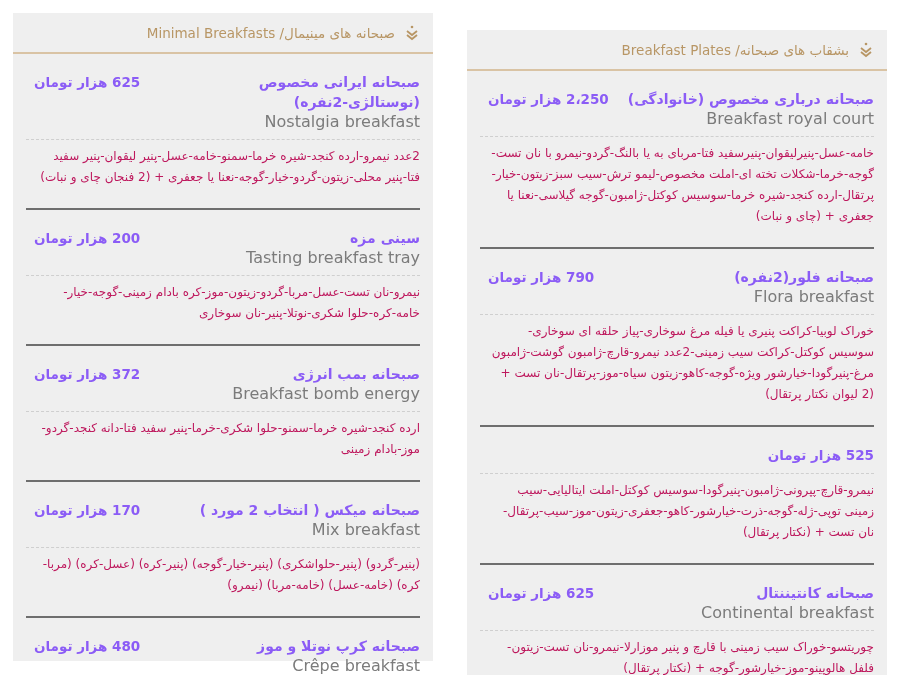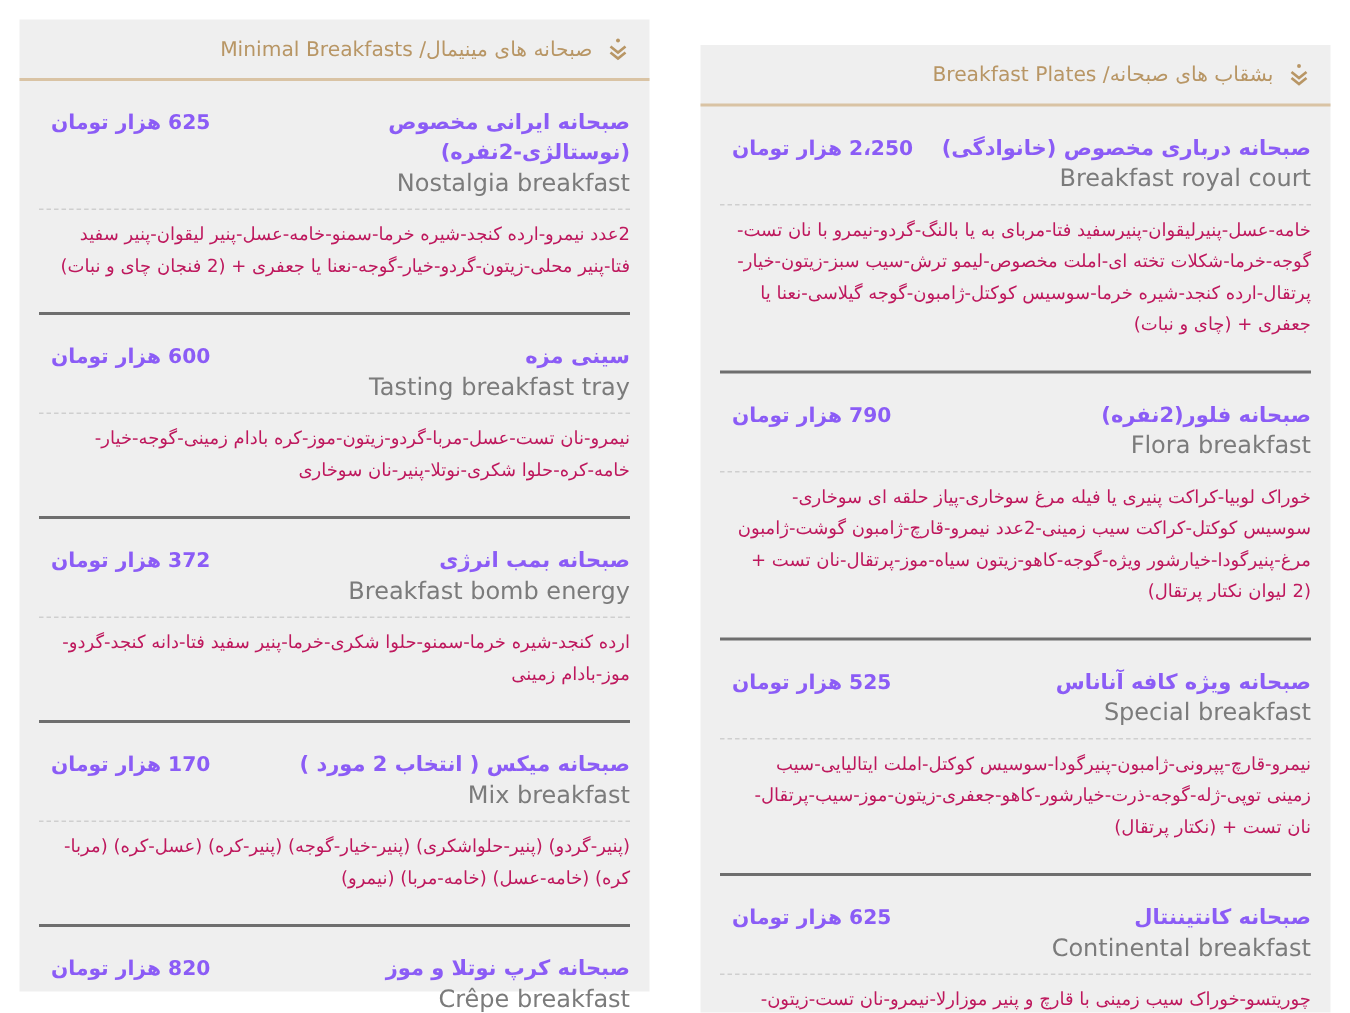--- a/index.html
+++ b/index.html
@@ -140,21 +140,21 @@
         <div class="dash"></div>
         <div class="desc">2عدد نیمرو-ارده کنجد-شیره خرما-سمنو-خامه-عسل-پنیر لیقوان-پنیر سفید فتا-پنیر محلی-زیتون-گردو-خیار-گوجه-نعنا یا جعفری + (2 فنجان چای و نبات)</div>
       </div>
 
       <div class="item">
         <div class="item-top">
           <div class="item-names">
             <div class="name-fa">سینی مزه</div>
             <div class="name-en">Tasting breakfast tray</div>
           </div>
-          <div class="price">600 هزار تومان</div>
+          <div class="price">200 هزار تومان</div>
         </div>
         <div class="dash"></div>
         <div class="desc">نیمرو-نان تست-عسل-مربا-گردو-زیتون-موز-کره بادام زمینی-گوجه-خیار-خامه-کره-حلوا شکری-نوتلا-پنیر-نان سوخاری</div>
       </div>
 
       <div class="item">
         <div class="item-top">
           <div class="item-names">
             <div class="name-fa">صبحانه بمب انرژی</div>
             <div class="name-en">Breakfast bomb energy</div>
@@ -176,21 +176,21 @@
         <div class="dash"></div>
         <div class="desc">(پنیر-گردو) (پنیر-حلواشکری) (پنیر-خیار-گوجه) (پنیر-کره) (عسل-کره) (مربا-کره) (خامه-عسل) (خامه-مربا) (نیمرو)</div>
       </div>
 
       <div class="item">
         <div class="item-top">
           <div class="item-names">
             <div class="name-fa">صبحانه کرپ نوتلا و موز</div>
             <div class="name-en">Crêpe breakfast</div>
           </div>
-          <div class="price">820 هزار تومان</div>
+          <div class="price">480 هزار تومان</div>
         </div>
       </div>
 
     </div>
   </section>
 
   <section class="panel right">
     <div class="panel-header">
       <span class="header-icon">
         <svg width="16" height="16" viewBox="0 0 16 16">
@@ -223,24 +223,20 @@
             <div class="name-en">Flora breakfast</div>
           </div>
           <div class="price">790 هزار تومان</div>
         </div>
         <div class="dash"></div>
         <div class="desc">خوراک لوبیا-کراکت پنیری یا فیله مرغ سوخاری-پیاز حلقه ای سوخاری-سوسیس کوکتل-کراکت سیب زمینی-2عدد نیمرو-قارچ-ژامبون گوشت-ژامبون مرغ-پنیرگودا-خیارشور ویژه-گوجه-کاهو-زیتون سیاه-موز-پرتقال-نان تست + (2 لیوان نکتار پرتقال)</div>
       </div>
 
       <div class="item">
         <div class="item-top">
-          <div class="item-names">
-            <div class="name-fa">صبحانه ویژه کافه آناناس</div>
-            <div class="name-en">Special breakfast</div>
-          </div>
           <div class="price">525 هزار تومان</div>
         </div>
         <div class="dash"></div>
         <div class="desc">نیمرو-قارچ-پپرونی-ژامبون-پنیرگودا-سوسیس کوکتل-املت ایتالیایی-سیب زمینی توپی-ژله-گوجه-ذرت-خیارشور-کاهو-جعفری-زیتون-موز-سیب-پرتقال-نان تست + (نکتار پرتقال)</div>
       </div>
 
       <div class="item">
         <div class="item-top">
           <div class="item-names">
             <div class="name-fa">صبحانه کانتیننتال</div>

